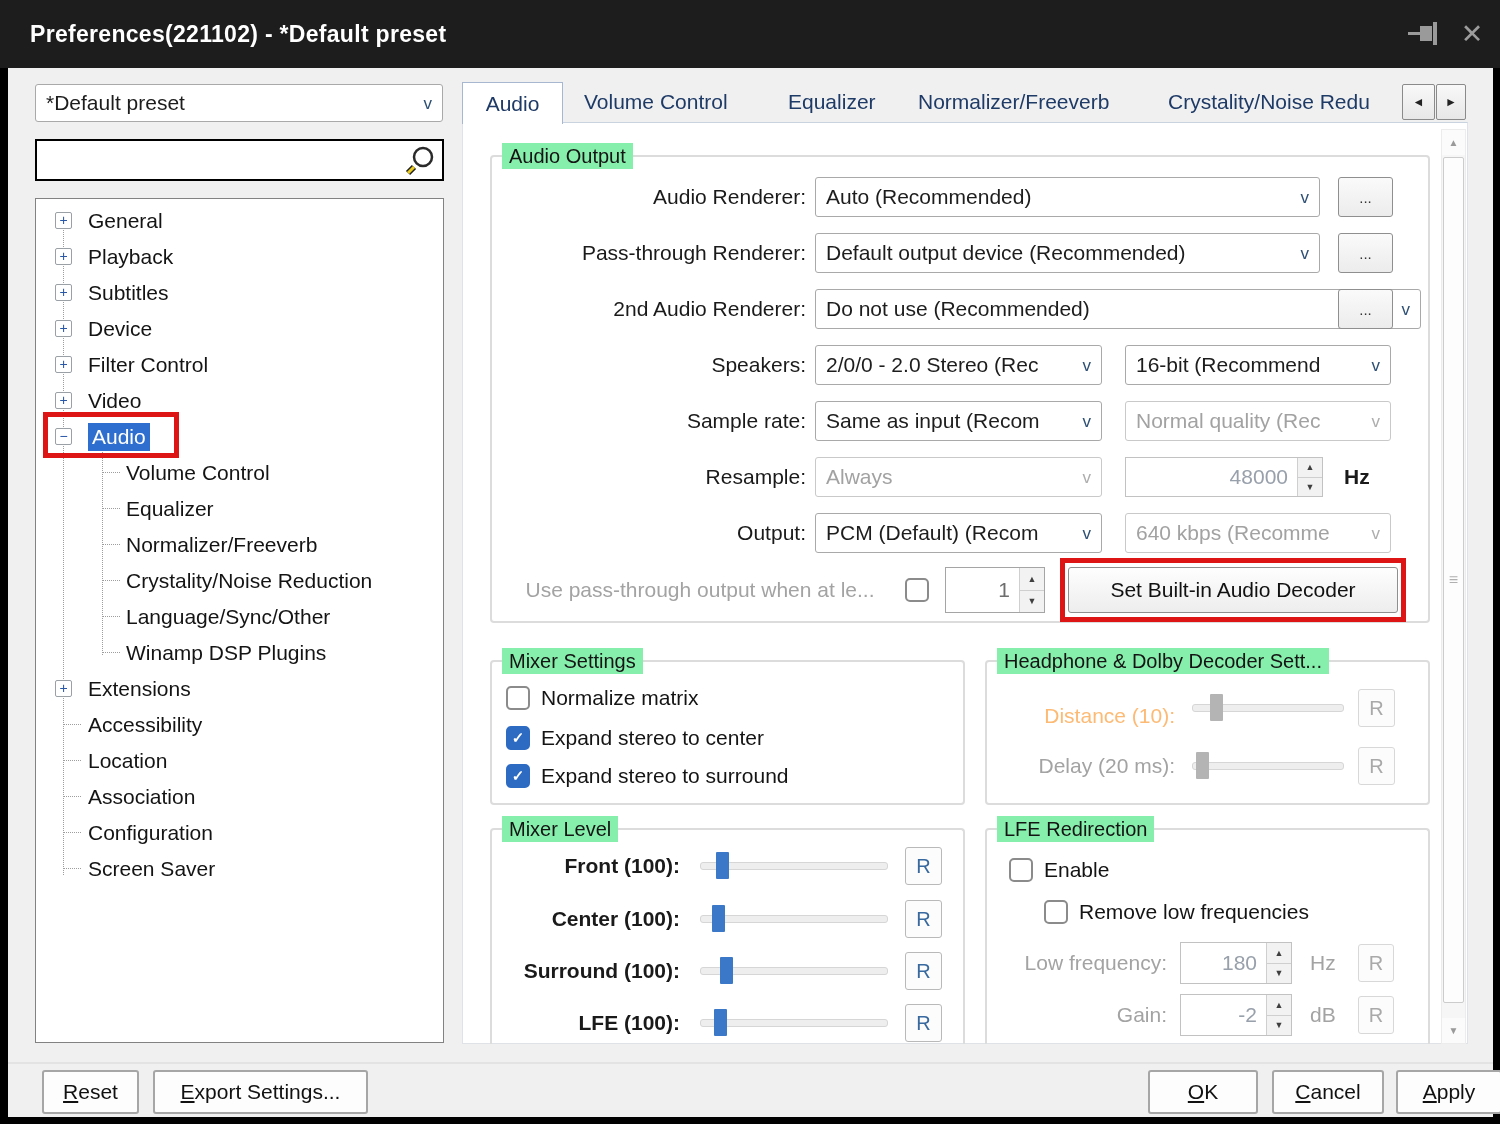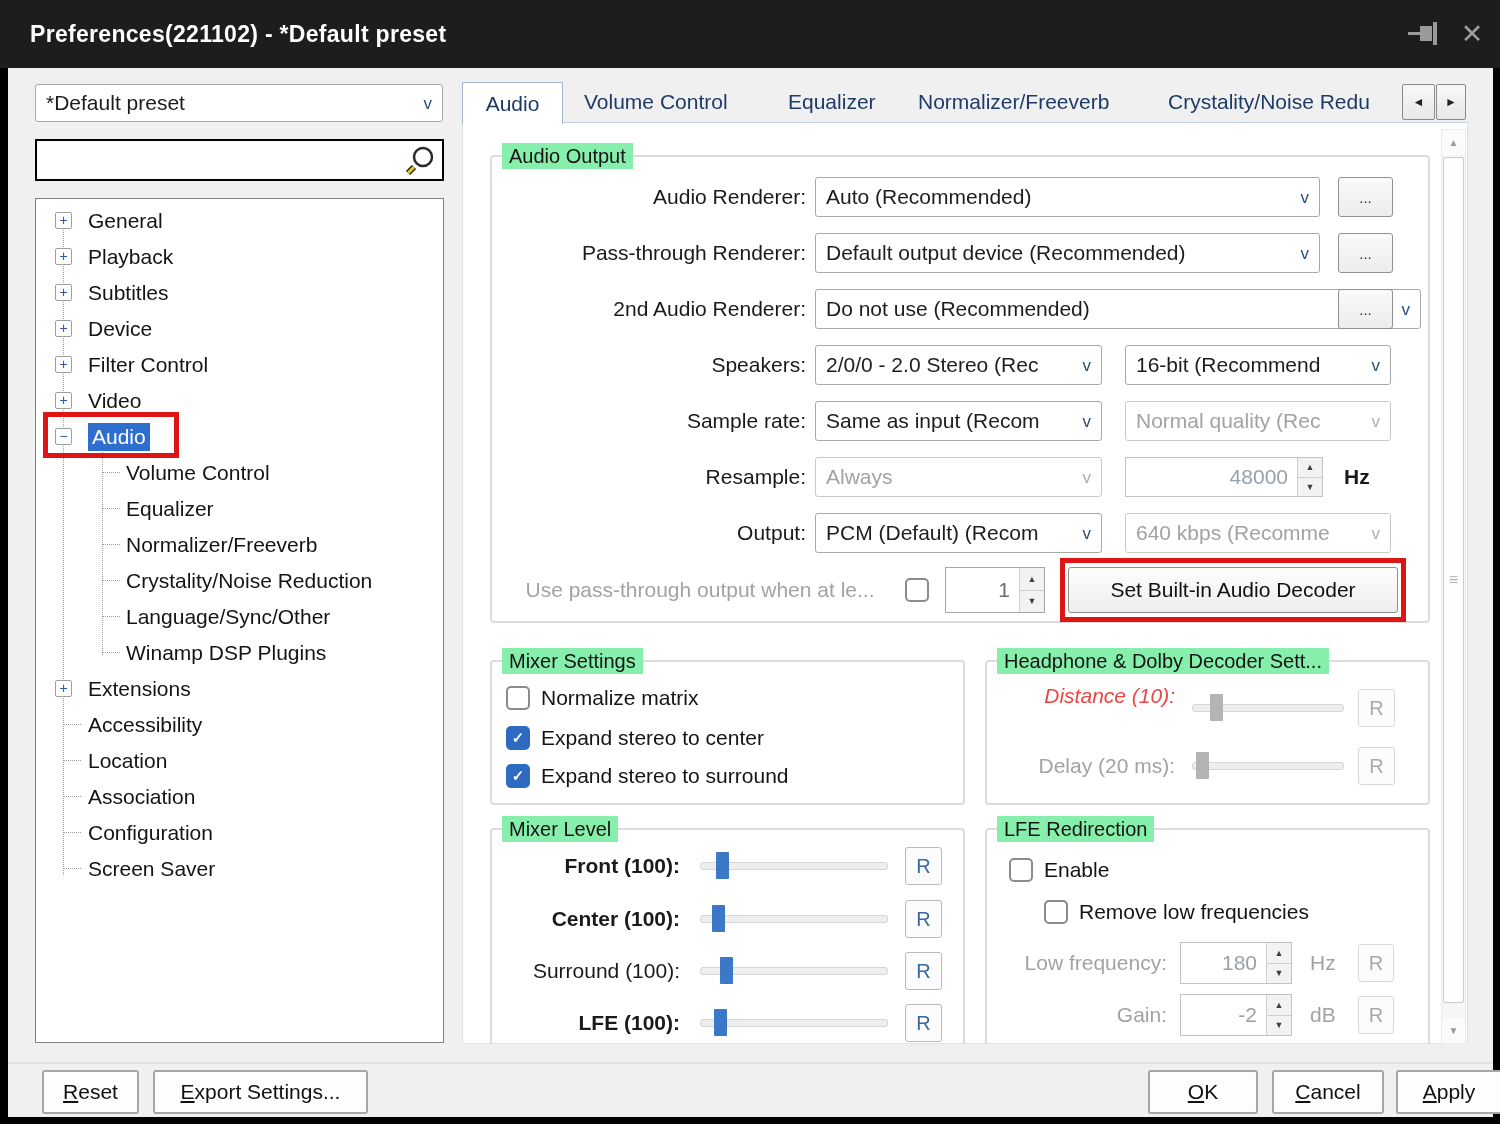--- a/index.html
+++ b/index.html
@@ -339,21 +339,21 @@
   </div>
   <div class="cblbl" style="left:541px;top:725px;">Expand stereo to center</div>
   <div class="cb checked" style="left:506px;top:764px;">
     <span>✓</span>
   </div>
   <div class="cblbl" style="left:541px;top:763px;">Expand stereo to surround</div>
 
   <div class="group" style="left:985px;top:660px;width:445px;height:145px;">
     <span class="legend">Headphone &amp; Dolby Decoder Sett...</span>
   </div>
-  <div class="rowlbl" style="left:1005px;top:676px;width:170px;height:40px;line-height:40px;color:#ef4444;font-style:italic;">Distance (10):</div>
+  <div class="rowlbl" style="left:1005px;top:696px;width:170px;height:40px;line-height:40px;color:#fdba74;">Distance (10):</div>
   <div class="slider disabled" style="left:1192px;top:688px;width:152px;height:40px;">
     <span class="track"></span>
     <span class="thumb" style="left:18px;"></span>
   </div>
   <div class="rbtn disabled" style="left:1358px;top:689px;width:37px;height:38px;">
     <span>R</span>
   </div>
   <div class="rowlbl" style="left:1005px;top:746px;width:170px;height:40px;line-height:40px;color:#a3a3a3;">Delay (20 ms):</div>
   <div class="slider disabled" style="left:1192px;top:746px;width:152px;height:40px;">
     <span class="track"></span>
@@ -375,21 +375,21 @@
     <span>R</span>
   </div>
   <div class="rowlbl" style="left:500px;top:899px;width:180px;height:40px;line-height:40px;font-weight:600;">Center (100):</div>
   <div class="slider" style="left:700px;top:899px;width:188px;height:40px;">
     <span class="track"></span>
     <span class="thumb" style="left:12px;"></span>
   </div>
   <div class="rbtn" style="left:905px;top:900px;width:37px;height:38px;">
     <span>R</span>
   </div>
-  <div class="rowlbl" style="left:500px;top:951px;width:180px;height:40px;line-height:40px;font-weight:400;">Surround (100):</div>
+  <div class="rowlbl" style="left:500px;top:951px;width:180px;height:40px;line-height:40px;font-weight:700;">Surround (100):</div>
   <div class="slider" style="left:700px;top:951px;width:188px;height:40px;">
     <span class="track"></span>
     <span class="thumb" style="left:20px;"></span>
   </div>
   <div class="rbtn" style="left:905px;top:952px;width:37px;height:38px;">
     <span>R</span>
   </div>
   <div class="rowlbl" style="left:500px;top:1003px;width:180px;height:40px;line-height:40px;font-weight:600;">LFE (100):</div>
   <div class="slider" style="left:700px;top:1003px;width:188px;height:40px;">
     <span class="track"></span>

